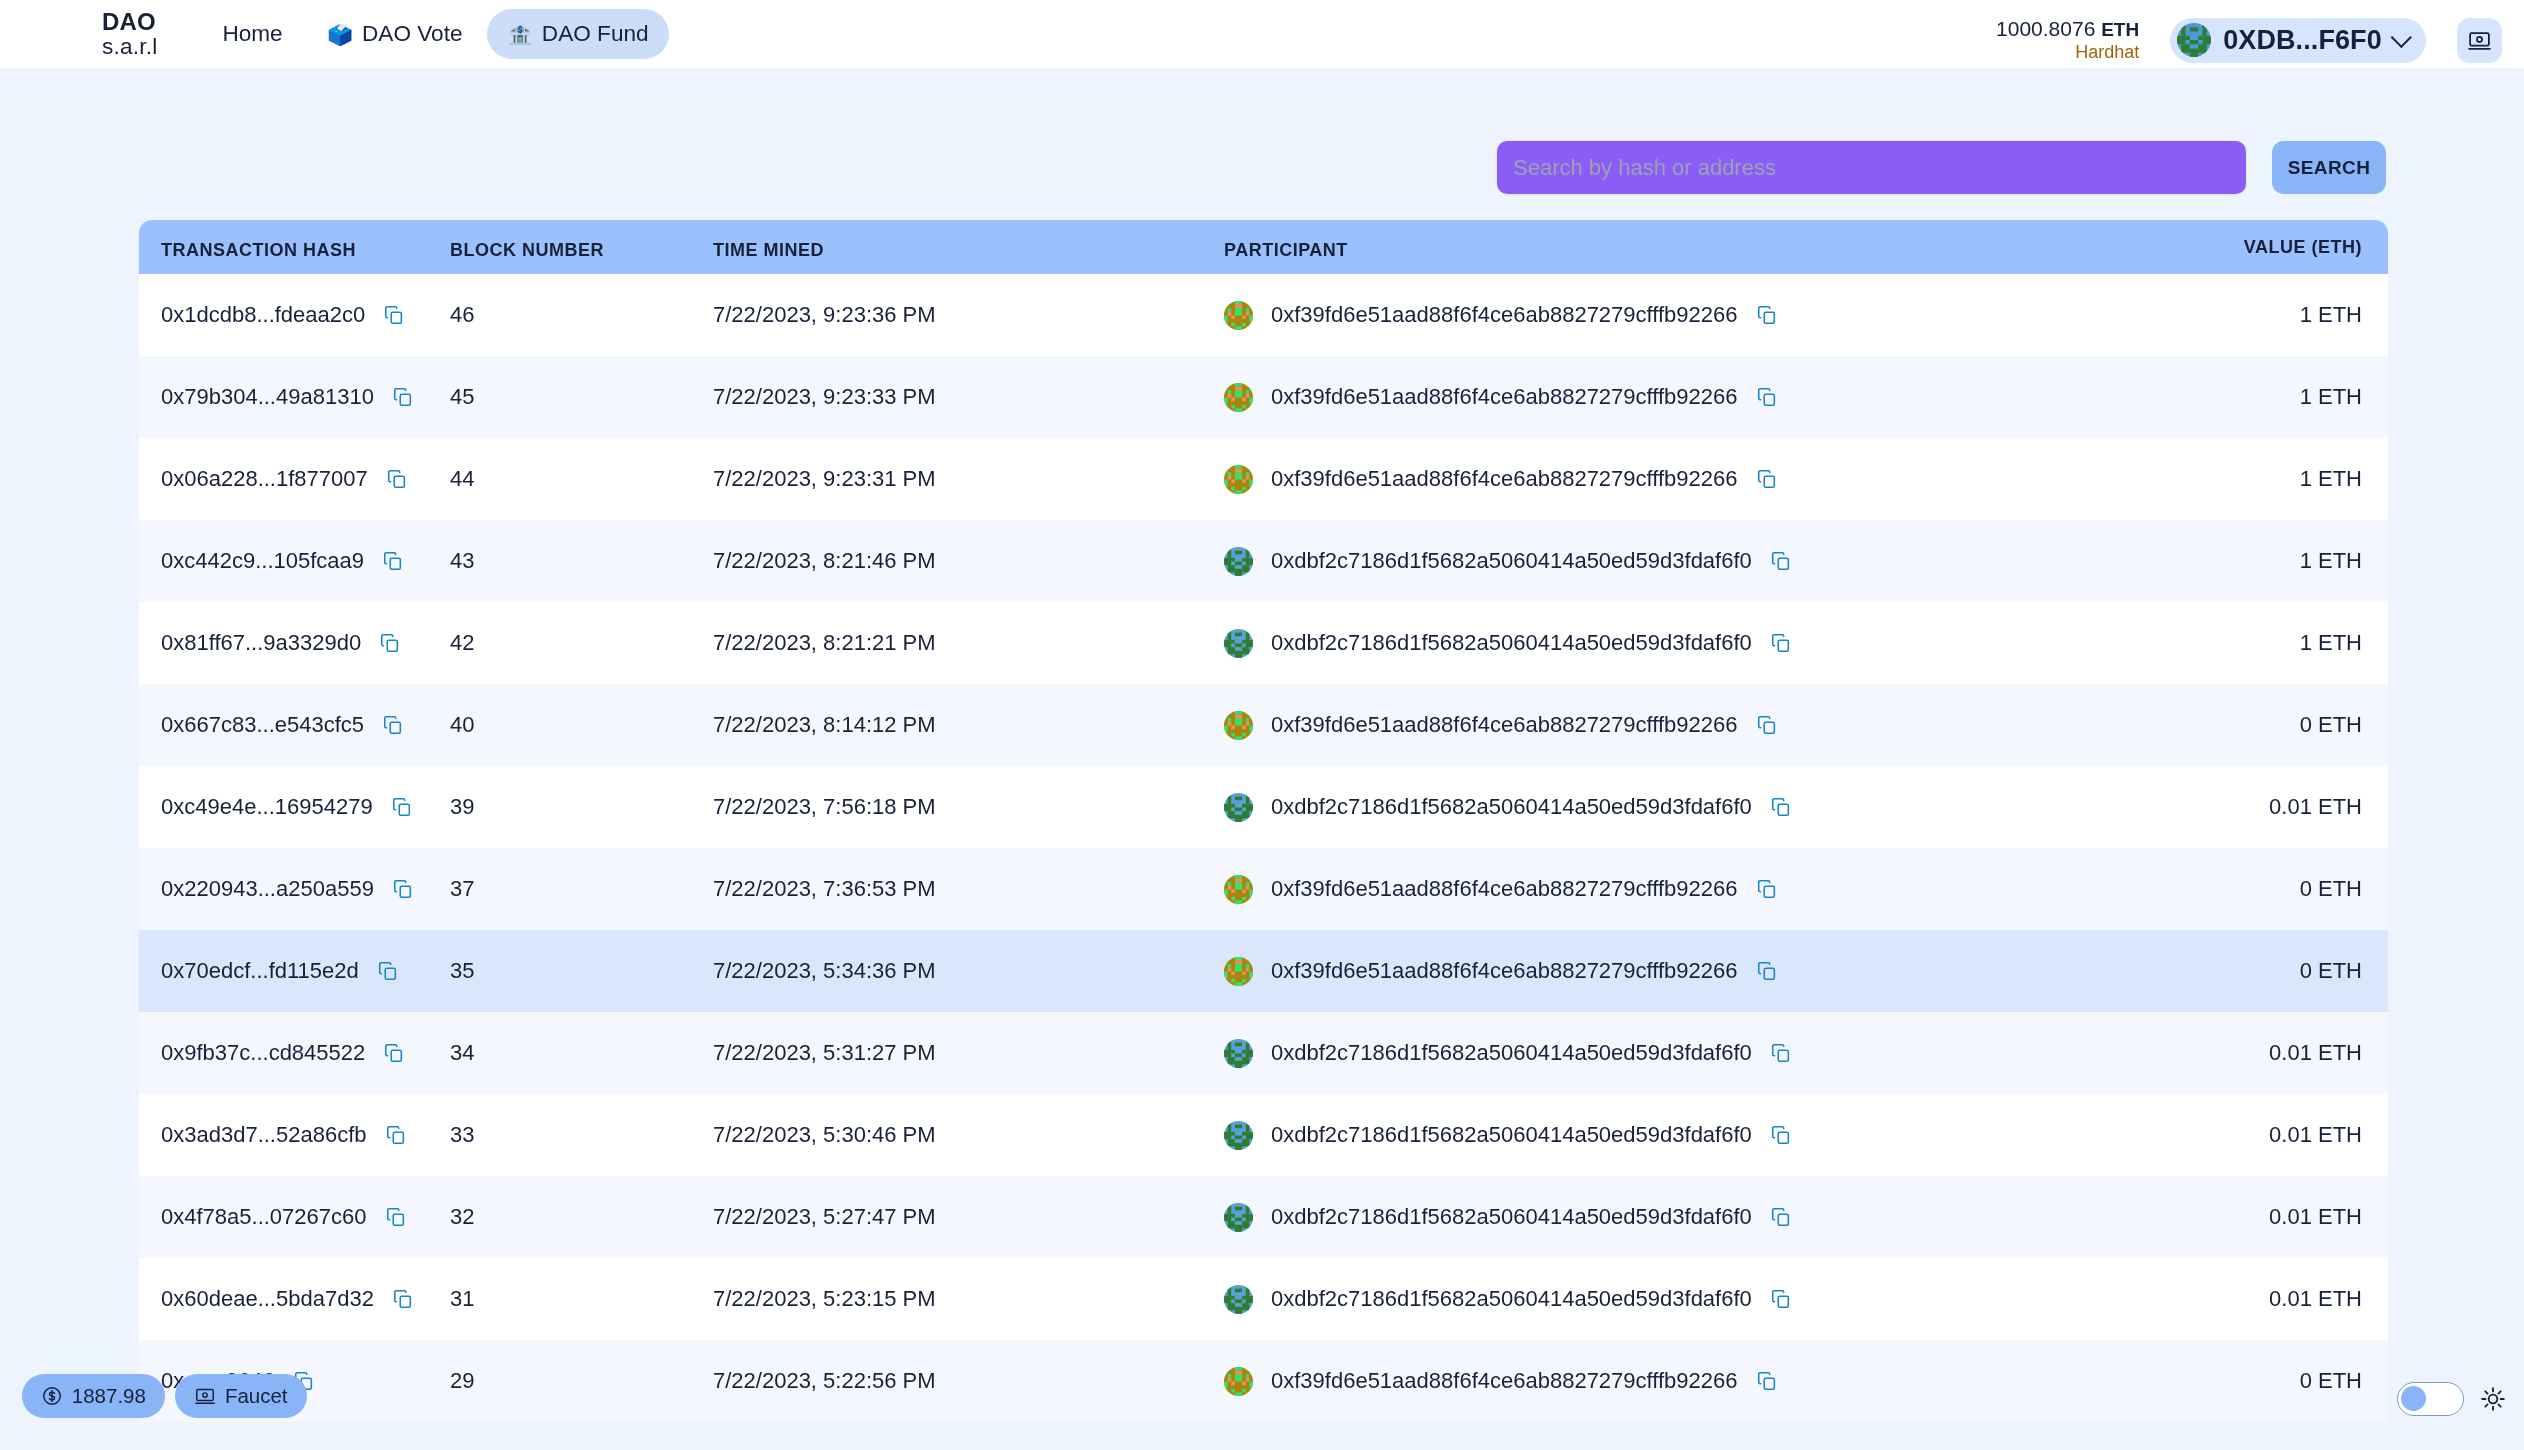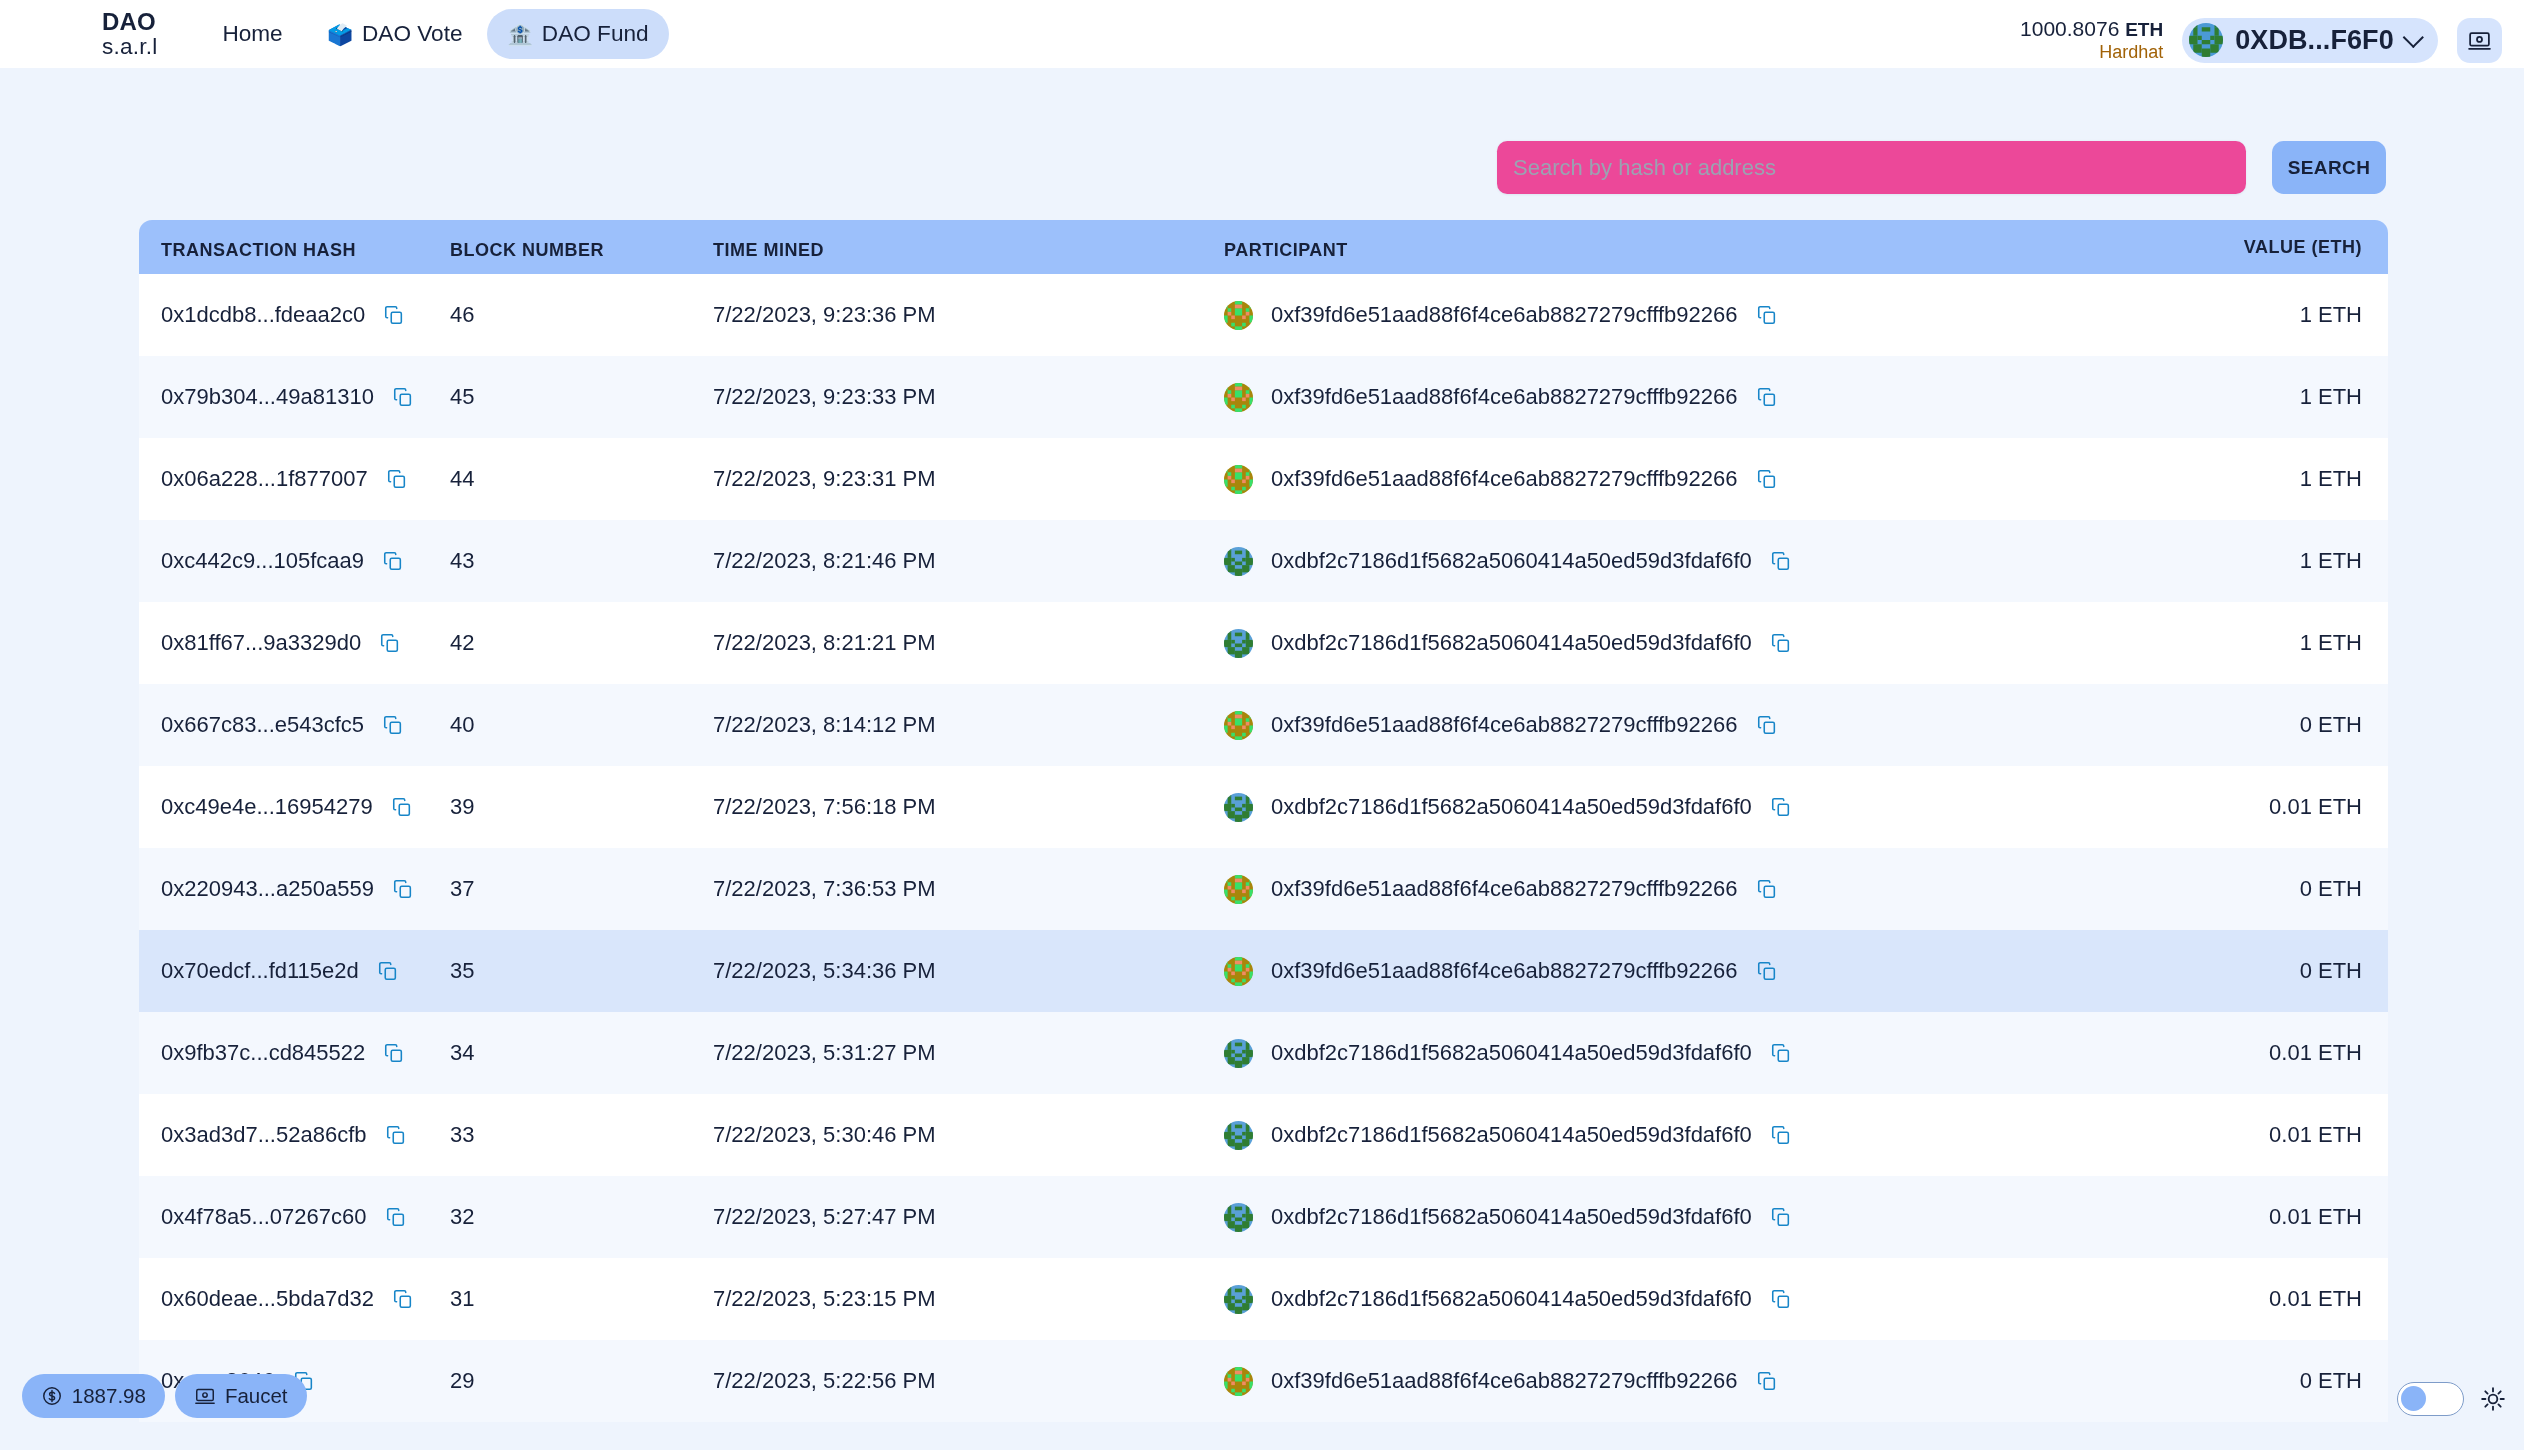--- a/index.html
+++ b/index.html
@@ -59,21 +59,21 @@
   }
   .nav-emoji { font-size: 21px; line-height: 1; }
 
   .nav-right {
     position: absolute;
     right: 23.4px;
     top: 0;
     height: 80px;
     display: flex;
     align-items: center;
-    gap: 19px;
+    gap: 31px;
   }
   .balance-box { text-align: right; line-height: 1.22; }
   .balance-amount {
     font-size: 21px;
     color: #17213a;
   }
   .balance-amount b { font-weight: bold; font-size: 19px; }
   .balance-network {
     font-size: 18px;
     color: #a16207;
@@ -128,21 +128,21 @@
     position: absolute;
     top: 61px;
     right: 139px;
     display: flex;
     align-items: center;
     gap: 26px;
   }
   .search-input {
     width: 749px;
     height: 53px;
-    background: #ec4899;
+    background: #8b5cf6;
     border: none;
     border-radius: 10.2px;
     font-size: 22px;
     color: #17213a;
     padding: 0 16px;
     font-family: "Liberation Sans", sans-serif;
     box-shadow: 0 0.7px 2.2px rgba(20,40,80,0.07);
   }
   .search-input::placeholder { color: #9aa3b2; }
   .search-btn {

